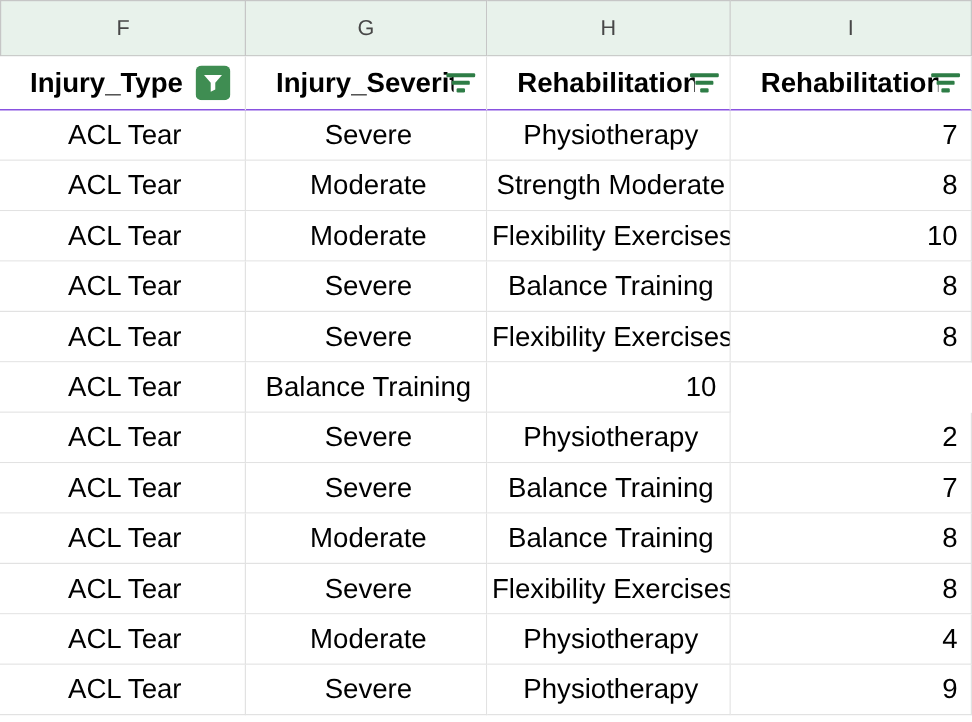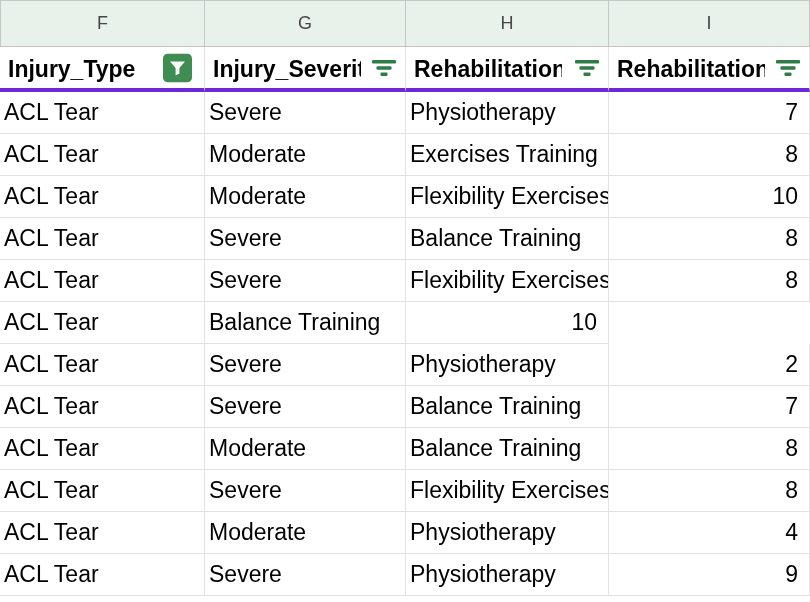--- a/index.html
+++ b/index.html
@@ -26,23 +26,23 @@
     text-align: center;
     line-height: 45px;
     font-size: 18px;
     color: #474747;
   }
   .letter-cell:first-child { border-left: 1px solid #c6c6c6; }
   
   .header-row { height: 45px; }
   .header-cell {
     position: relative;
-    border-bottom: 4px solid #6d28d9;
+    border-bottom: 1px solid #6d28d9;
     border-right: 1px solid #e2e2e2;
-    padding-left: 8px;
+    padding-left: 25px;
     line-height: 44px;
     font-size: 23px;
     font-weight: bold;
     white-space: nowrap;
     overflow: hidden;
     background: #fff;
   }
   .header-text {
     display: inline-block;
     max-width: 148px;
@@ -65,20 +65,21 @@
   .data-row { height: 42px; }
   .cell {
     border-bottom: 1px solid #e2e2e2;
     border-right: 1px solid #e2e2e2;
     padding-left: 4px;
     line-height: 41px;
     font-size: 23px;
     white-space: nowrap;
     overflow: hidden;
     background: #fff;
+    text-align: center;
   }
   .cell.num {
     text-align: right;
     padding-left: 0;
     padding-right: 11px;
   }
   .partial-row { height: 6px; background: #fff; }
 </style>
 </head>
 <body>
@@ -138,21 +139,21 @@
   <div class="row data-row">
     <div class="cell">ACL Tear</div>
     <div class="cell">Severe</div>
     <div class="cell">Physiotherapy</div>
     <div class="cell num">7</div>
   </div>
 
   <div class="row data-row">
     <div class="cell">ACL Tear</div>
     <div class="cell">Moderate</div>
-    <div class="cell">Exercises Training</div>
+    <div class="cell">Strength Moderate</div>
     <div class="cell num">8</div>
   </div>
 
   <div class="row data-row">
     <div class="cell">ACL Tear</div>
     <div class="cell">Moderate</div>
     <div class="cell">Flexibility Exercises</div>
     <div class="cell num">10</div>
   </div>
 

